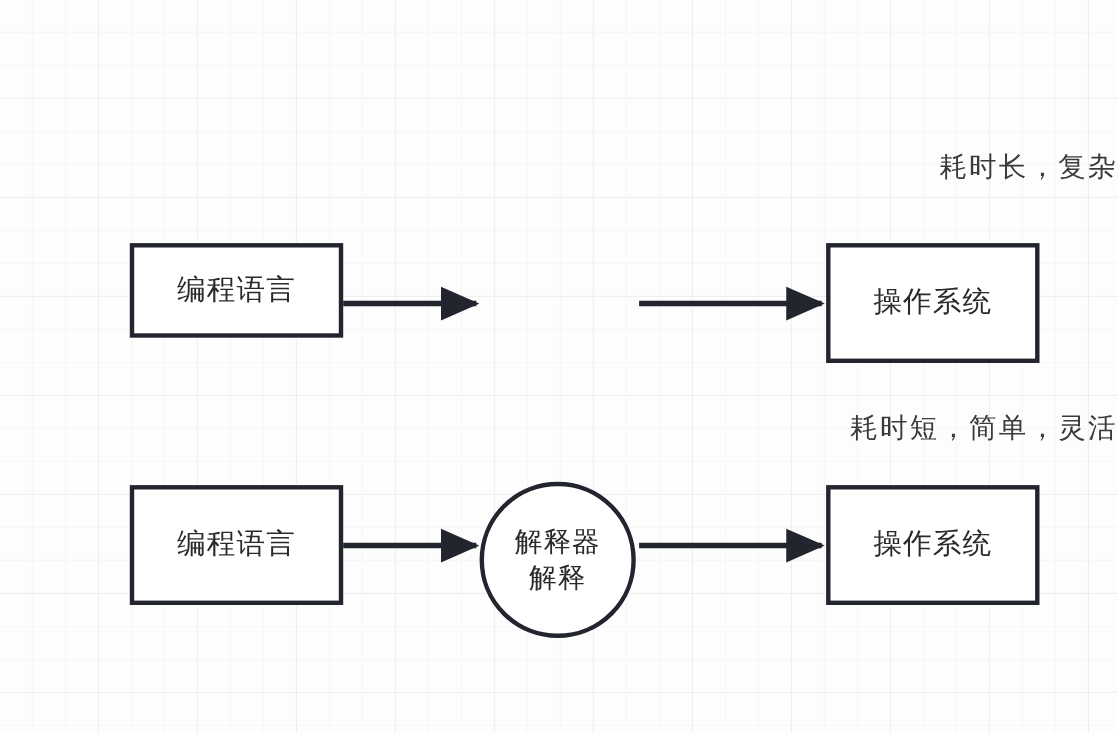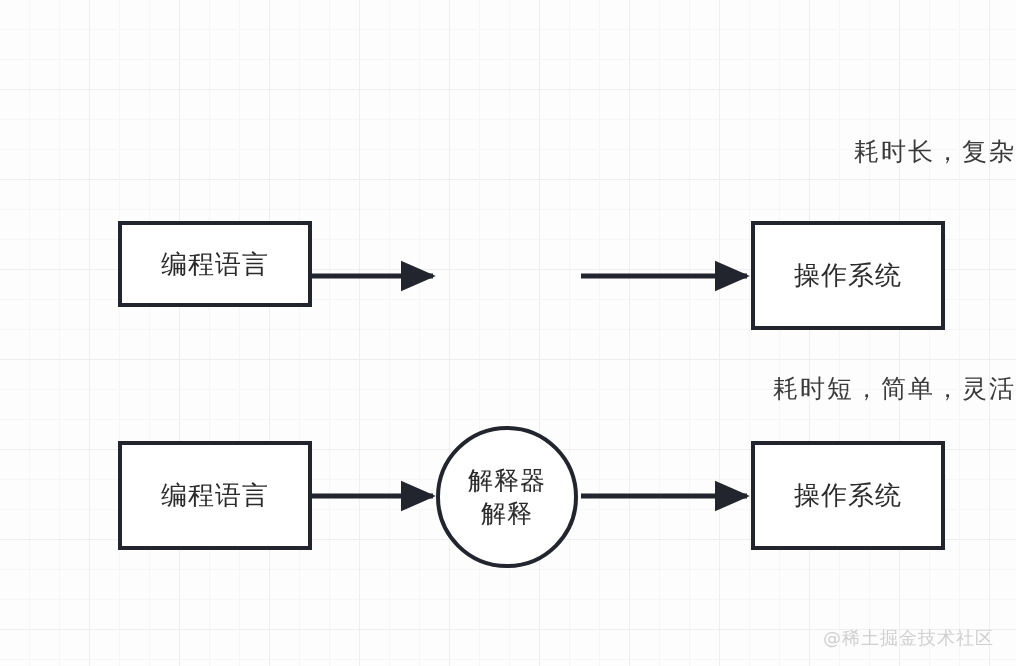--- a/index.html
+++ b/index.html
@@ -124,24 +124,23 @@
   <div class="node-box" style="left:751px; top:221px; width:194px; height:109px;">
     <span>操作系统</span>
   </div>
 
   <div class="edge-label" style="left:0; top:372px; width:1016px;">耗时短，简单，灵活</div>
 
   <div class="node-box" style="left:118px; top:441px; width:194px; height:109px;">
     <span>编程语言</span>
   </div>
 
-  <div class="node-circle" style="left:436px; top:426px; width:142px; height:142px;">
+  <div class="node-circle" style="left:436px; top:438px; width:142px; height:142px;">
     <span class="circle-line">解释器</span>
     <span class="circle-line">解释</span>
   </div>
 
   <div class="node-box" style="left:751px; top:441px; width:194px; height:109px;">
     <span>操作系统</span>
   </div>
 
-  <div class="watermark">@稀土掘金技术社区</div>
 
 </div>
 
 </body></html>

